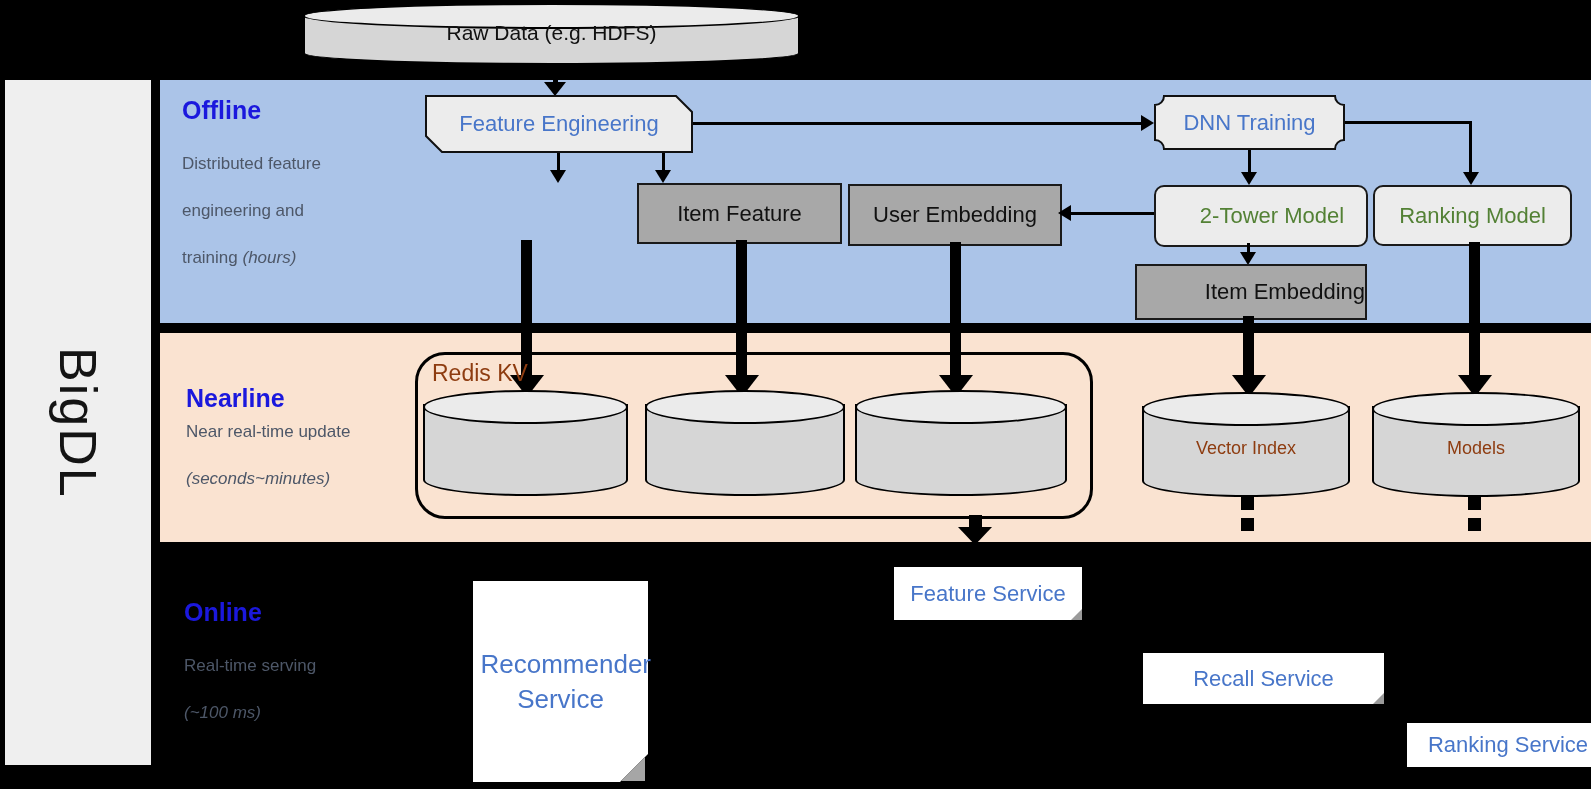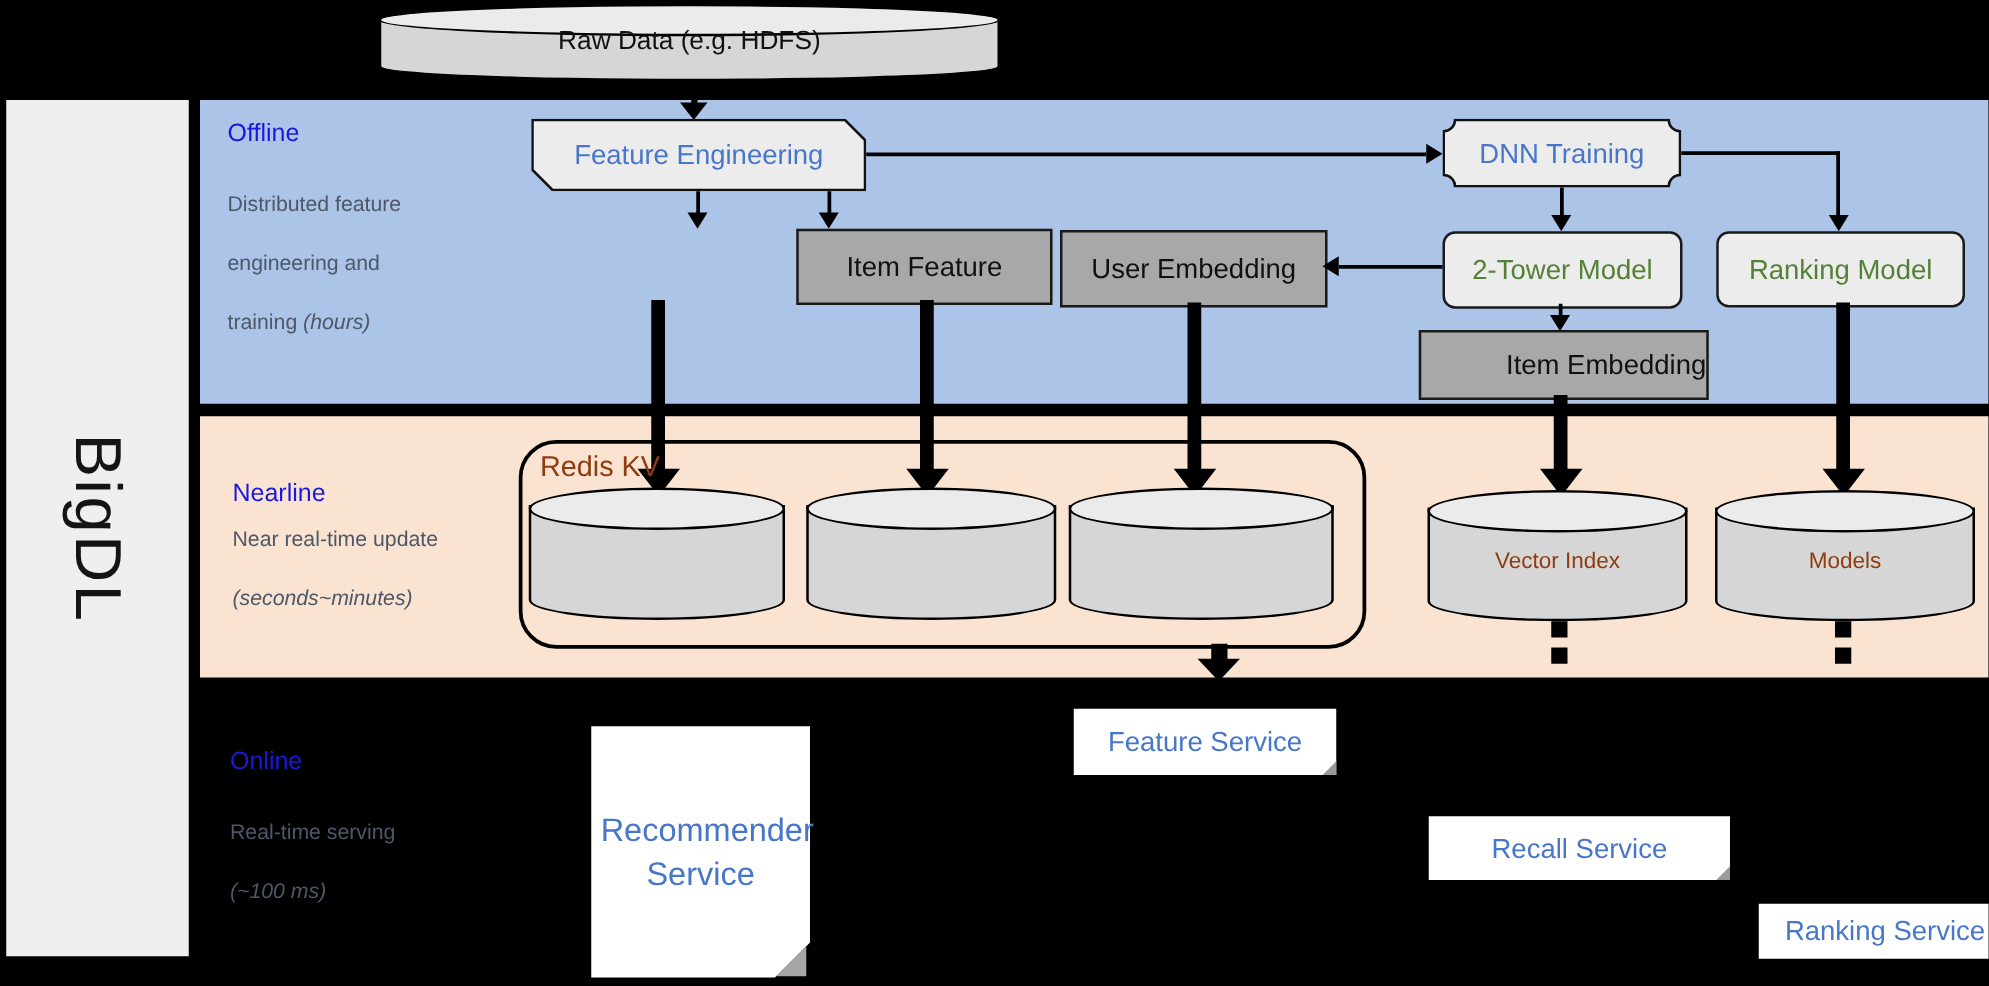--- a/index.html
+++ b/index.html
@@ -10,21 +10,21 @@
   }
   html,body{margin:0;padding:0;background:#000;}
   #stage{position:relative;width:1591px;height:789px;background:#000;overflow:hidden;
          font-family:"Liberation Sans",sans-serif;}
   .abs{position:absolute;}
   .band{position:absolute;}
   .band.blue{background:var(--band-blue);}
   .band.peach{background:var(--band-peach);}
   .sidebar{position:absolute;background:#efefef;display:flex;align-items:center;justify-content:center;}
   .sidebar .vtext{writing-mode:vertical-rl;font-size:52px;color:#141414;letter-spacing:2px;}
-  .btitle{position:absolute;font-size:20px;font-weight:400;color:var(--heading-blue);}
+  .btitle{position:absolute;font-size:25px;font-weight:700;color:var(--heading-blue);}
   .bdesc{position:absolute;font-size:17px;line-height:47px;color:var(--subtitle-gray);}
   .bdesc em{font-style:italic;}
   .node{position:absolute;display:flex;align-items:center;justify-content:center;text-align:center;}
   .rect-dark{background:var(--node-dark-gray);border:2px solid #1a1a1a;color:#111;font-size:22px;}
   .rounded{background:var(--node-light-gray);border:2px solid #1a1a1a;border-radius:10px;font-size:22px;}
   .t-green{color:var(--text-green);}
   .t-blue{color:var(--text-blue);}
   .t-brown{color:var(--text-brown);}
   .svgnode svg{position:absolute;left:0;top:0;}
   .svgnode span{position:relative;font-size:22px;}
@@ -117,21 +117,21 @@
     <span>User Embedding</span>
   </div>
 
   <div class="vline" style="left:1248px;top:150px;width:3px;height:23px;"></div>
   <div class="ah down-thin" style="left:1241px;top:172px;"></div>
 
   <div class="hline" style="left:1345px;top:121px;width:127px;height:3px;"></div>
   <div class="vline" style="left:1469px;top:121px;width:3px;height:52px;"></div>
   <div class="ah down-thin" style="left:1463px;top:172px;"></div>
 
-  <div class="node rounded t-green" style="left:1154px;top:185px;width:188px;height:58px;">
+  <div class="node rounded t-green" style="left:1154px;top:185px;width:188px;height:58px;padding-left:22px;">
     <span>2-Tower Model</span>
   </div>
   <div class="node rounded t-green" style="left:1373px;top:185px;width:195px;height:57px;">
     <span>Ranking Model</span>
   </div>
 
   <div class="hline" style="left:1071px;top:212px;width:83px;height:3px;"></div>
   <div class="ah left-thin" style="left:1058px;top:205px;"></div>
 
   <div class="vline" style="left:1247px;top:243px;width:3px;height:11px;"></div>
@@ -179,21 +179,21 @@
     <div class="clabel t-brown">Models</div>
   </div>
 
   <div class="dash-sq" style="left:969px;top:515px;"></div>
   <div class="ah down-thick" style="left:958px;top:527px;border-top-width:18px;"></div>
   <div class="dash-sq" style="left:1241px;top:497px;"></div>
   <div class="dash-sq" style="left:1241px;top:518px;"></div>
   <div class="dash-sq" style="left:1468px;top:497px;"></div>
   <div class="dash-sq" style="left:1468px;top:518px;"></div>
 
-  <div class="service" style="left:859px;top:567px;width:210px;height:53px;">
+  <div class="service" style="left:894px;top:567px;width:188px;height:53px;">
     <span>Feature Service</span>
     <div class="fold-sm"></div>
   </div>
 
   <div class="service" style="left:473px;top:581px;width:175px;height:201px;font-size:26px;line-height:35px;">
     <span style="display:block;width:160px;">Recommender Service</span>
     <div class="doc-cut"></div>
     <div class="doc-fold"></div>
   </div>
 

